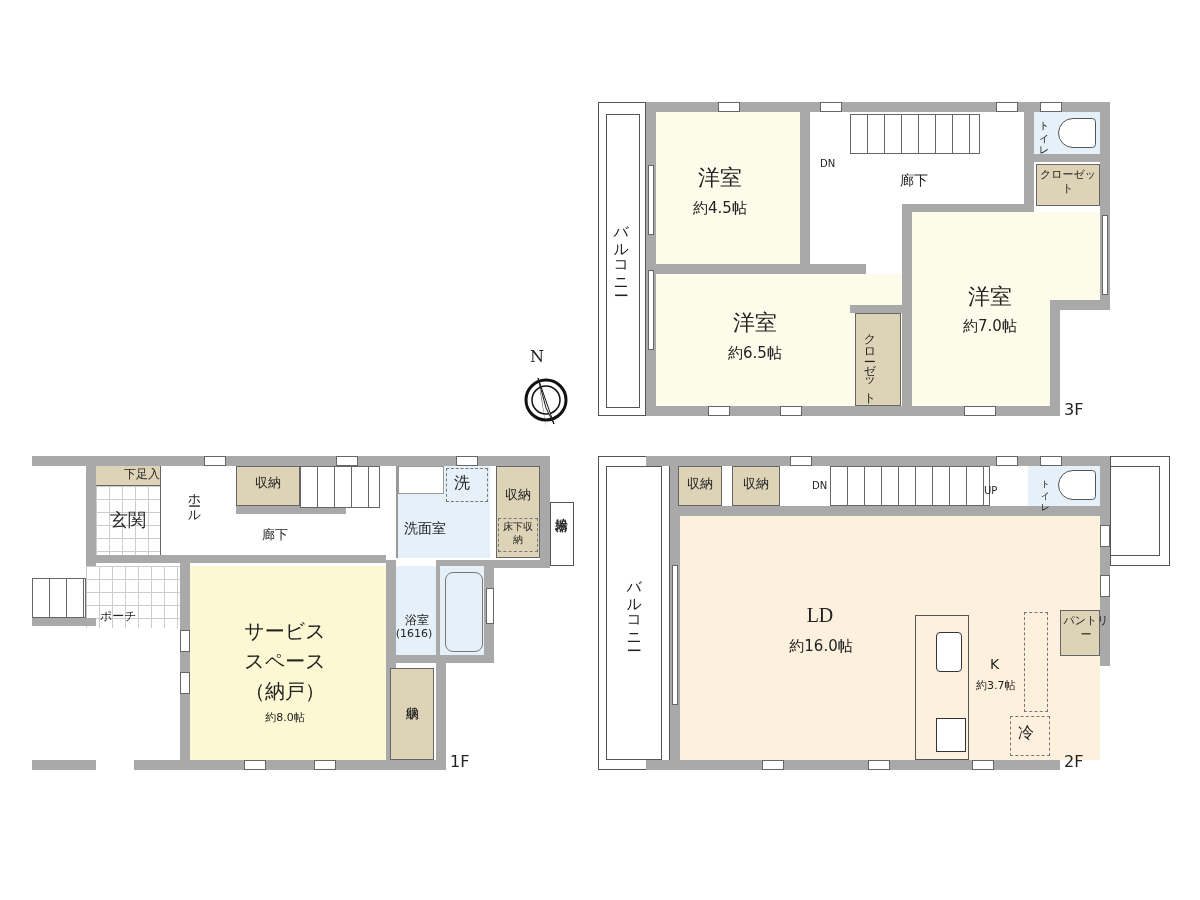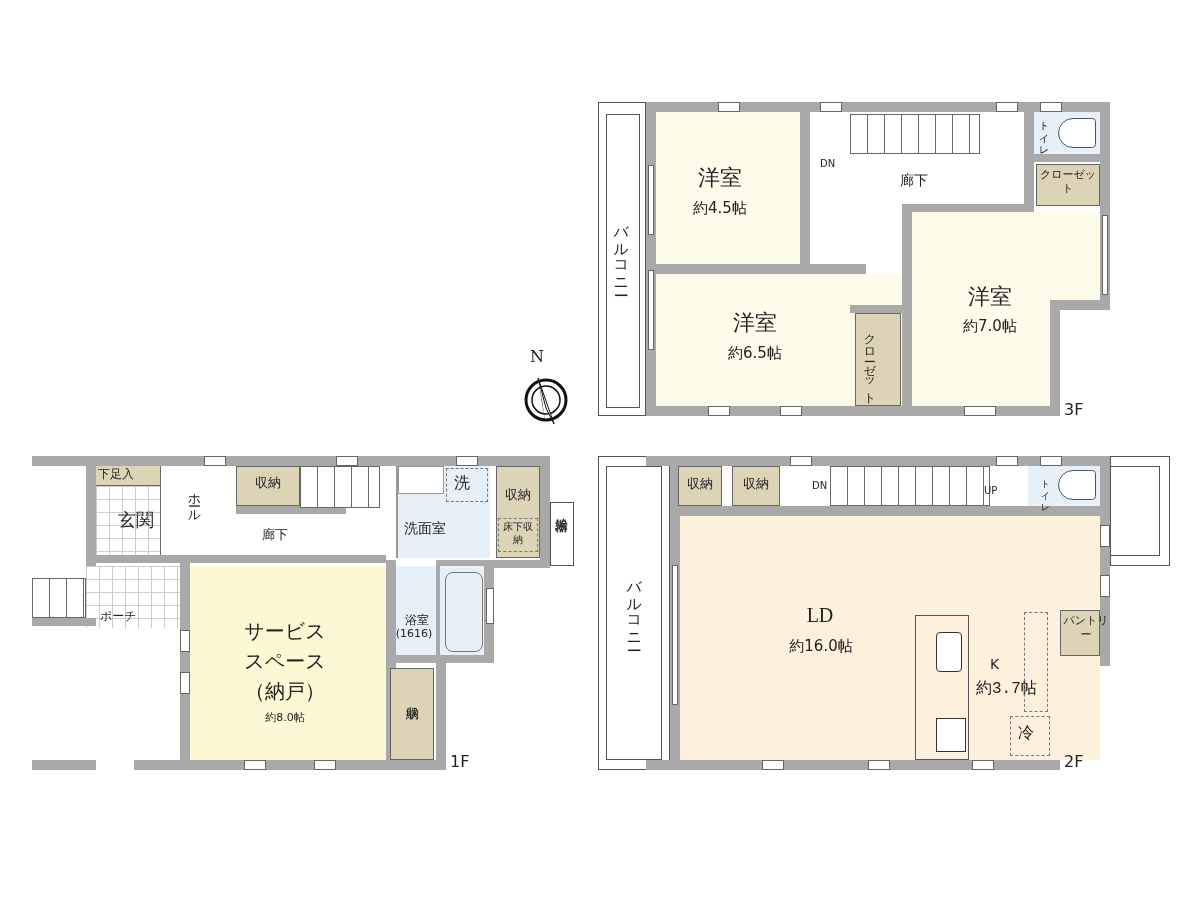--- a/index.html
+++ b/index.html
@@ -120,21 +120,21 @@
   <div class="lbl" style="left:984px;top:485px;font-size:10px;">UP</div>
 
   <div class="room" style="left:1028px;top:466px;width:72px;height:40px;background:#e6f0f8;"></div>
   <div class="abs" style="left:1058px;top:470px;width:36px;height:28px;border:1.5px solid #555;border-radius:16px 4px 4px 16px;background:#fff;"></div>
   <div class="lbl vert" style="left:1040px;top:474px;font-size:9px;">トイレ</div>
 
   <div class="room" style="left:915px;top:615px;width:54px;height:145px;border:1.5px solid #555;background:#fdf0dc;"></div>
   <div class="abs" style="left:936px;top:632px;width:24px;height:38px;border:1.5px solid #333;border-radius:4px;background:#fff;"></div>
   <div class="abs" style="left:936px;top:718px;width:28px;height:32px;border:1.5px solid #333;background:#fff;"></div>
   <div class="lbl" style="left:990px;top:656px;font-size:14px;">K</div>
-  <div class="lbl" style="left:976px;top:680px;font-size:16px;font-family:Liberation Mono, monospace;">約3.7帖</div>
+  <div class="lbl" style="left:976px;top:680px;font-size:11px;">約3.7帖</div>
   <div class="dotted" style="left:1024px;top:612px;width:24px;height:100px;"></div>
   <div class="dotted" style="left:1010px;top:716px;width:40px;height:40px;"></div>
   <div class="lbl" style="left:1018px;top:724px;font-size:16px;">冷</div>
 
   <div class="room" style="left:1060px;top:610px;width:40px;height:46px;background:#ddd3b6;border:1px solid #666;"></div>
   <div class="lbl" style="left:1062px;top:614px;width:48px;font-size:11px;white-space:normal;line-height:1.3;">パントリー</div>
 
   <div class="win" style="left:672px;top:565px;width:6px;height:140px;"></div>
   <div class="win" style="left:790px;top:456px;width:22px;height:10px;"></div>
   <div class="win" style="left:996px;top:456px;width:22px;height:10px;"></div>
@@ -154,23 +154,23 @@
   <div class="wall" style="left:86px;top:456px;width:10px;height:110px;"></div>
   <div class="wall" style="left:540px;top:456px;width:10px;height:110px;"></div>
   <div class="wall" style="left:436px;top:560px;width:114px;height:8px;"></div>
   <div class="wall" style="left:436px;top:560px;width:10px;height:210px;"></div>
   <div class="wall" style="left:134px;top:760px;width:312px;height:10px;"></div>
   <div class="wall" style="left:32px;top:760px;width:64px;height:10px;"></div>
   <div class="wall" style="left:180px;top:560px;width:10px;height:210px;"></div>
   <div class="wall" style="left:96px;top:555px;width:290px;height:8px;"></div>
 
   <div class="room" style="left:96px;top:466px;width:64px;height:20px;background:#ddd3b6;border-bottom:1px solid #666;"></div>
-  <div class="lbl" style="left:84px;top:468px;width:64px;font-size:12px;">下足入</div>
+  <div class="lbl" style="left:110px;top:468px;width:64px;font-size:12px;">下足入</div>
   <div class="room tile" style="left:96px;top:486px;width:64px;height:69px;"></div>
-  <div class="lbl" style="left:104px;top:510px;width:64px;font-size:18px;">玄関</div>
+  <div class="lbl" style="left:96px;top:510px;width:64px;font-size:18px;">玄関</div>
 
   <div class="room" style="left:160px;top:466px;width:226px;height:89px;background:#fff;border-left:1px solid #666;"></div>
   <div class="lbl vert" style="left:186px;top:484px;font-size:13px;">ホール</div>
   <div class="room" style="left:236px;top:466px;width:64px;height:40px;background:#ddd3b6;border:1px solid #666;"></div>
   <div class="lbl" style="left:236px;top:476px;width:64px;font-size:13px;">収納</div>
   <div class="wall" style="left:236px;top:506px;width:110px;height:8px;"></div>
   <div class="stairs" style="left:300px;top:466px;width:80px;height:42px;"></div>
   <div class="lbl" style="left:262px;top:528px;font-size:13px;">廊下</div>
 
   <div class="room tile" style="left:86px;top:566px;width:94px;height:62px;"></div>

